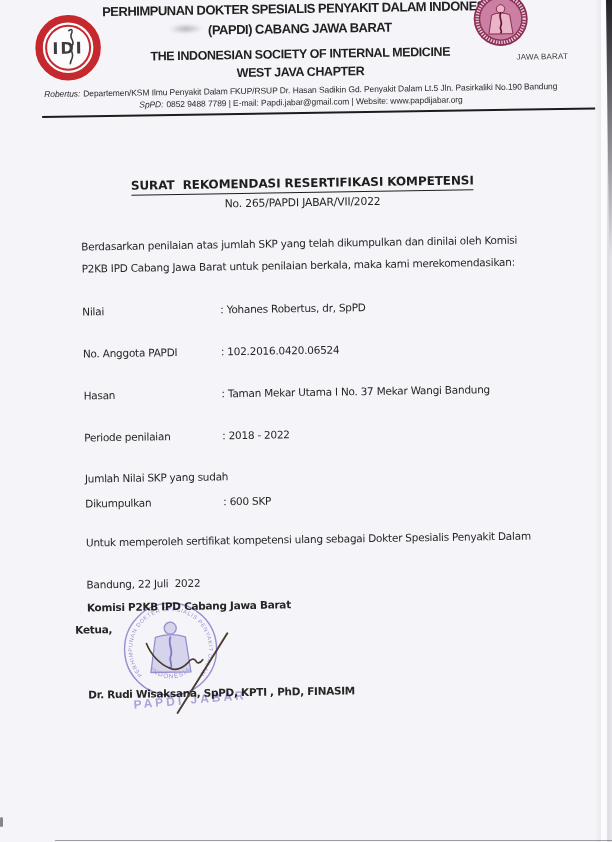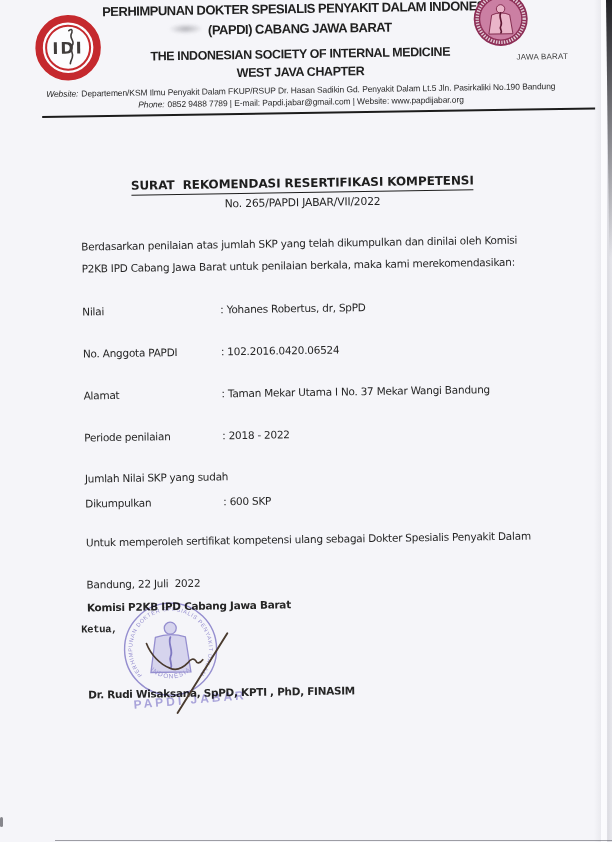--- a/index.html
+++ b/index.html
@@ -73,55 +73,55 @@
       <circle cx="0" cy="0" r="27" fill="#8e3058"></circle>
       <circle cx="0" cy="0" r="23.5" fill="none" stroke="#efe3ea" stroke-width="3.4" stroke-dasharray="1.4 1.3" opacity="0.85"></circle>
       <circle cx="0" cy="0" r="20.5" fill="#cb7fa3"></circle>
       <circle cx="0" cy="-10" r="4.2" fill="#eab5c9" stroke="#7c2448" stroke-width="0.9"></circle>
       <path d="M -9,-4 Q 0,-8 9,-4 L 12,15 L -12,15 Z" fill="#eab5c9" stroke="#7c2448" stroke-width="0.9"></path>
       <path d="M 0,-6 C -2.5,-1 2.5,3 0,7 C -2,10 2,12 0,14" fill="none" stroke="#5e1632" stroke-width="1.6" stroke-linecap="round"></path>
     </svg>
     <div id="papdi-caption" class="abs">JAWA BARAT</div>
 
     <div class="abs ctr addr" style="top:85px;">
-      <span class="lbl">Website:</span><span>Departemen/KSM Ilmu Penyakit Dalam FKUP/RSUP Dr. Hasan Sadikin Gd. Penyakit Dalam Lt.5 Jln. Pasirkaliki No.190 Bandung</span>
+      <span class="lbl">Robertus:</span><span>Departemen/KSM Ilmu Penyakit Dalam FKUP/RSUP Dr. Hasan Sadikin Gd. Penyakit Dalam Lt.5 Jln. Pasirkaliki No.190 Bandung</span>
     </div>
     <div class="abs ctr addr" style="top:97px;">
-      <span class="lbl">Phone:</span><span>0852 9488 7789 | E-mail: Papdi.jabar@gmail.com | Website: www.papdijabar.org</span>
+      <span class="lbl">SpPD:</span><span>0852 9488 7789 | E-mail: Papdi.jabar@gmail.com | Website: www.papdijabar.org</span>
     </div>
     <div id="rule" class="abs"></div>
 
     <div id="title-wrap" class="abs ctr">
       <span id="title">SURAT  REKOMENDASI RESERTIFIKASI KOMPETENSI</span>
     </div>
     <div id="number" class="abs ctr">No. 265/PAPDI JABAR/VII/2022</div>
 
     <div class="abs body-txt" style="left:84px;top:237px;">Berdasarkan penilaian atas jumlah SKP yang telah dikumpulkan dan dinilai oleh Komisi</div>
     <div class="abs body-txt" style="left:84px;top:259px;">P2KB IPD Cabang Jawa Barat untuk penilaian berkala, maka kami merekomendasikan:</div>
 
     <div class="abs body-txt row-label" style="top:302px;">Nilai</div>
     <div class="abs body-txt row-value" style="top:302px;">: Yohanes Robertus, dr, SpPD</div>
 
     <div class="abs body-txt row-label" style="top:344px;">No. Anggota PAPDI</div>
     <div class="abs body-txt row-value" style="top:344px;">: 102.2016.0420.06524</div>
 
-    <div class="abs body-txt row-label" style="top:386px;">Alamat</div>
+    <div class="abs body-txt row-label" style="top:386px;">Hasan</div>
     <div class="abs body-txt row-value" style="top:386px;">: Taman Mekar Utama I No. 37 Mekar Wangi Bandung</div>
 
     <div class="abs body-txt row-label" style="top:428px;">Periode penilaian</div>
     <div class="abs body-txt row-value" style="top:428px;">: 2018 - 2022</div>
 
     <div class="abs body-txt row-label" style="top:469px;">Jumlah Nilai SKP yang sudah</div>
     <div class="abs body-txt row-label" style="top:494px;">Dikumpulkan</div>
     <div class="abs body-txt row-value" style="top:494px;">: 600 SKP</div>
 
     <div class="abs body-txt" style="left:84px;top:533px;">Untuk memperoleh sertifikat kompetensi ulang sebagai Dokter Spesialis Penyakit Dalam</div>
     <div class="abs body-txt pre" style="left:84px;top:575px;">Bandung, 22 Juli  2022</div>
     <div class="abs body-txt bold" style="left:84px;top:598px;">Komisi P2KB IPD Cabang Jawa Barat</div>
-    <div class="abs body-txt bold" style="left:78px;top:620px;font-family:Liberation Mono, monospace;">Ketua,</div>
+    <div class="abs body-txt bold" style="left:72px;top:620px;">Ketua,</div>
     <div class="abs body-txt bold" style="left:84px;top:685px;">Dr. Rudi Wisaksana, SpPD, KPTI , PhD, FINASIM</div>
 
     <svg id="stamp" class="abs" width="110" height="110" viewBox="-55 -55 110 110">
       <defs>
         <path id="ringPath" d="M -30,24 A 38.4,38.4 0 1 1 30,24"></path>
         <path id="botPath" d="M -26,13 A 29,29 0 0 0 26,13"></path>
       </defs>
       <circle cx="0" cy="0" r="46" fill="none" stroke="#847cc8" stroke-width="1.4"></circle>
       <text font-family="Liberation Sans, sans-serif" font-size="5.6" letter-spacing="0.7" fill="#847cc8">
         <textPath href="#ringPath" startOffset="50%" text-anchor="middle">PERHIMPUNAN DOKTER SPESIALIS PENYAKIT DALAM</textPath>

